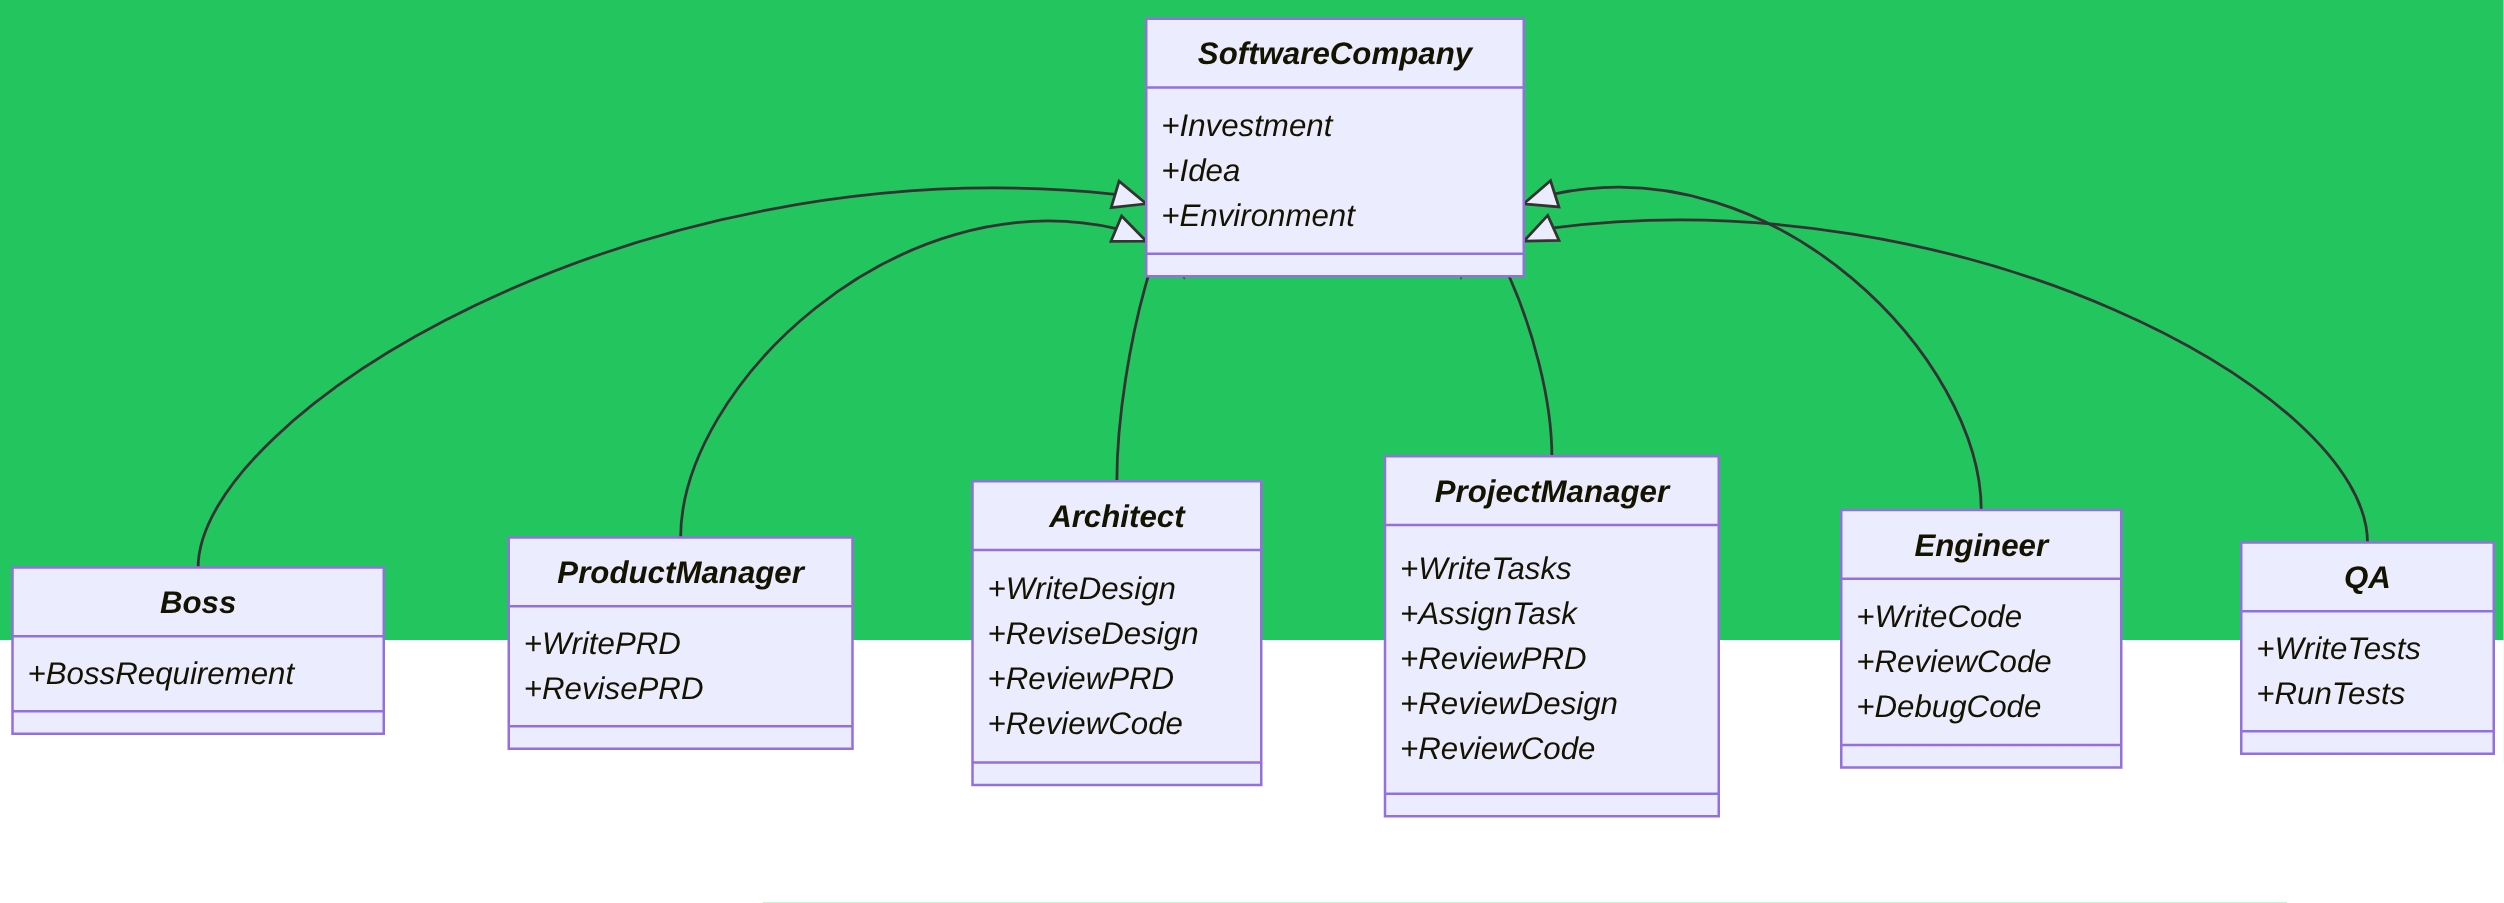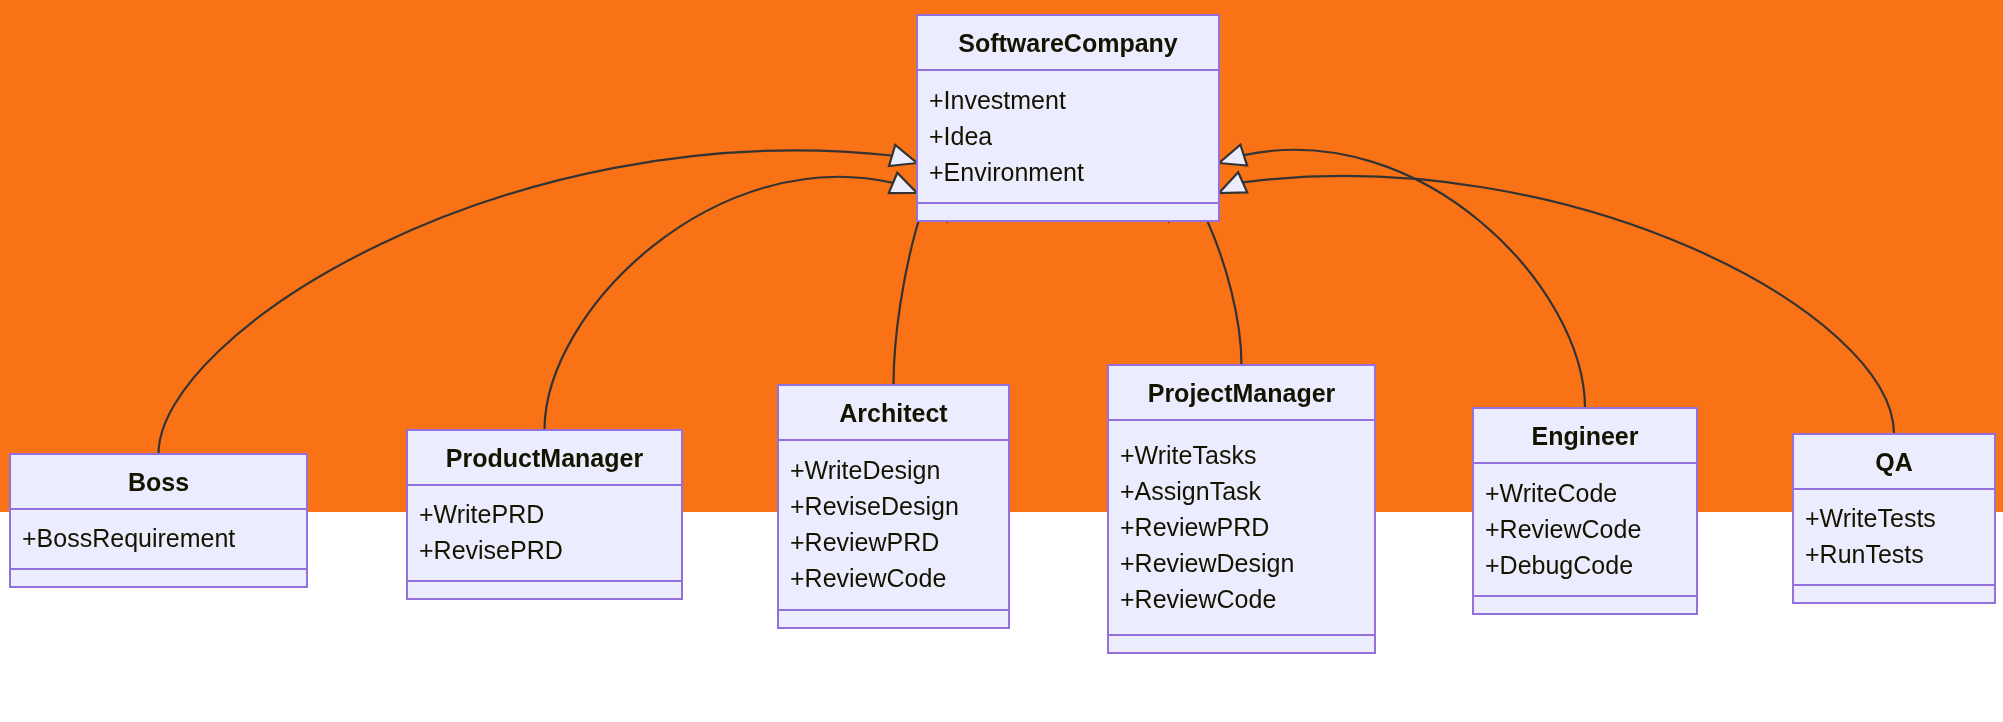--- a/index.html
+++ b/index.html
@@ -1,18 +1,18 @@
 <!DOCTYPE html>
 <html><head>
 <meta charset="utf-8">
 <style>
   html,body{margin:0;padding:0;background:#ffffff;}
   body{width:2003px;height:722px;overflow:hidden;
        font-family:"Liberation Sans",sans-serif;}
-  #stage{position:relative;width:2003px;height:512px;background:#f97316;}
+  #stage{position:relative;width:2003px;height:512px;background:#22c55e;font-style:italic;}
   svg#diagram{position:absolute;left:0;top:0;width:2003px;height:722px;display:block;}
   .cls-box{fill:#ECECFF;stroke:#9370DB;stroke-width:2;}
   .cls-div{stroke:#9370DB;stroke-width:2;}
   .cls-title{font-family:"Liberation Sans",sans-serif;font-weight:bold;font-size:25px;fill:#131300;text-anchor:middle;}
   .cls-attr{font-family:"Liberation Sans",sans-serif;font-weight:normal;font-size:25px;fill:#131300;text-anchor:start;}
   .edge{fill:none;stroke:#333333;stroke-width:2.2;}
   .arrowhead{fill:#ECECFF;stroke:#333333;stroke-width:2.2;stroke-linejoin:miter;}
 </style>
 </head>
 <body>

